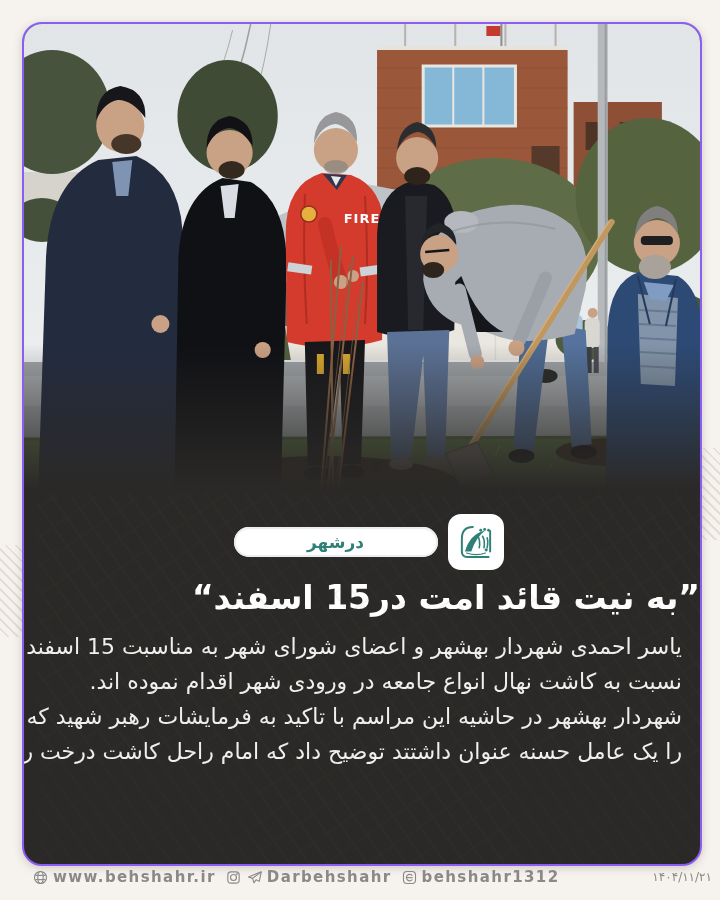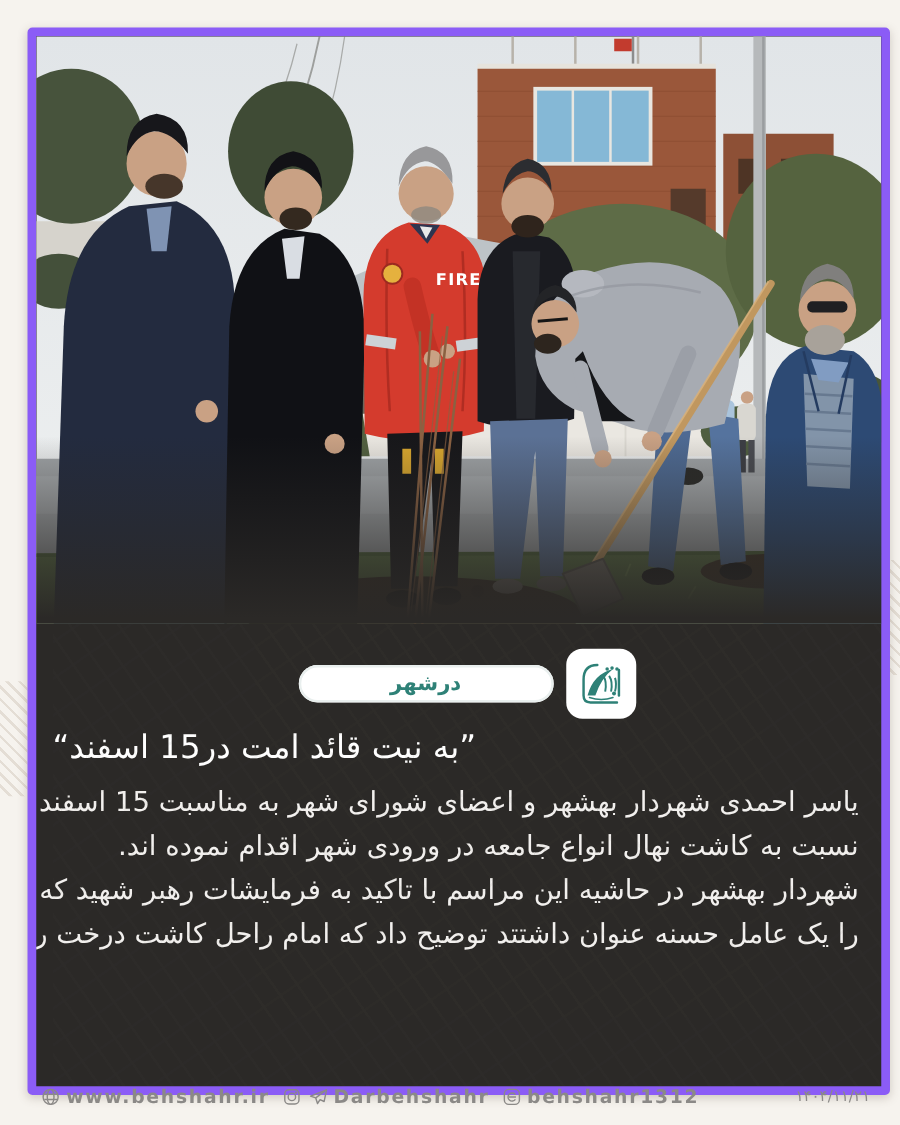--- a/index.html
+++ b/index.html
@@ -5,47 +5,47 @@
   html,body{margin:0;padding:0;}
   body{width:720px;height:900px;font-family:"DejaVu Sans",sans-serif;}
   .stage{position:relative;width:720px;height:900px;background:#f6f3ee;overflow:hidden;}
 
   
   .hatch{position:absolute;opacity:.9;background:repeating-linear-gradient(45deg,transparent 0 5px,#e2dbd2 5px 7px);}
   .hatch-right{right:0;top:448px;width:22px;height:92px;}
   .hatch-left{left:0;top:545px;width:22px;height:92px;}
 
   
-  .card{position:absolute;left:22px;top:22px;width:676px;height:840px;border:7px solid #8b5cf6;
-        border-radius:4px;background:#2b2927;overflow:hidden;box-shadow:0 2px 8px rgba(90,75,60,.25);}
+  .card{position:absolute;left:22px;top:22px;width:676px;height:840px;border:2px solid #8b5cf6;
+        border-radius:20px;background:#2b2927;overflow:hidden;box-shadow:0 2px 8px rgba(90,75,60,.25);}
 
   .photo{position:relative;width:100%;height:470px;overflow:hidden;}
   .photo svg{display:block;width:100%;height:100%;}
   .photo-fade{position:absolute;left:0;right:0;top:320px;height:150px;
               background:linear-gradient(180deg,rgba(43,41,39,0) 0%,rgba(43,41,39,.55) 55%,#2b2927 97%);}
 
   .panel{position:absolute;left:0;right:0;top:470px;bottom:0;margin-left:13px;}
   .panel-texture{position:absolute;inset:0;opacity:.05;pointer-events:none;
      background:repeating-linear-gradient(55deg,transparent 0 14px,#6c6659 14px 16px),
                 repeating-linear-gradient(-35deg,transparent 0 22px,#57524a 22px 24px);}
 
   .badge-row{position:relative;display:flex;align-items:center;justify-content:center;gap:10px;margin-top:20px;height:56px;}
   .badge-pill{width:204px;height:30px;background:#ffffff;border-radius:16px;display:flex;align-items:center;justify-content:center;
               box-shadow:inset 0 0 0 2px #e9efee;}
   .badge-pill span{color:#2e8177;font-size:17px;font-weight:bold;direction:rtl;}
   .logo-box{width:56px;height:56px;background:#ffffff;border-radius:13px;display:flex;align-items:center;justify-content:center;}
 
-  .headline{margin-top:8px;text-align:left;direction:rtl;color:#ffffff;font-size:26px;font-weight:normal;white-space:nowrap;
+  .headline{margin-top:8px;text-align:right;direction:rtl;color:#ffffff;font-size:33px;font-weight:bold;white-space:nowrap;
             letter-spacing:-0.5px;}
   .subheadline{margin-top:7px;text-align:center;direction:rtl;color:#fbf6ec;font-size:21px;font-weight:bold;white-space:nowrap;}
 
   .article{margin:12px 18px 0 18px;direction:rtl;text-align:right;color:#f2f0ee;}
   .article .line{font-size:22px;line-height:35px;white-space:nowrap;}
 
-  .footer{position:absolute;left:0;right:16px;bottom:0;height:38px;display:flex;align-items:center;
+  .footer{position:absolute;left:0;right:0;bottom:0;height:38px;display:flex;align-items:center;
           justify-content:space-between;padding:0 8px 4px 32px;color:#8b8987;}
   .f-left{display:flex;align-items:center;gap:9px;font-size:15px;font-weight:bold;letter-spacing:1.4px;}
   .f-item{display:flex;align-items:center;gap:4px;}
   .f-item svg{display:block;}
   .f-date{font-size:12px;font-weight:normal;letter-spacing:1px;direction:ltr;}
 </style>
 </head>
 <body>
 
 <div class="stage">

